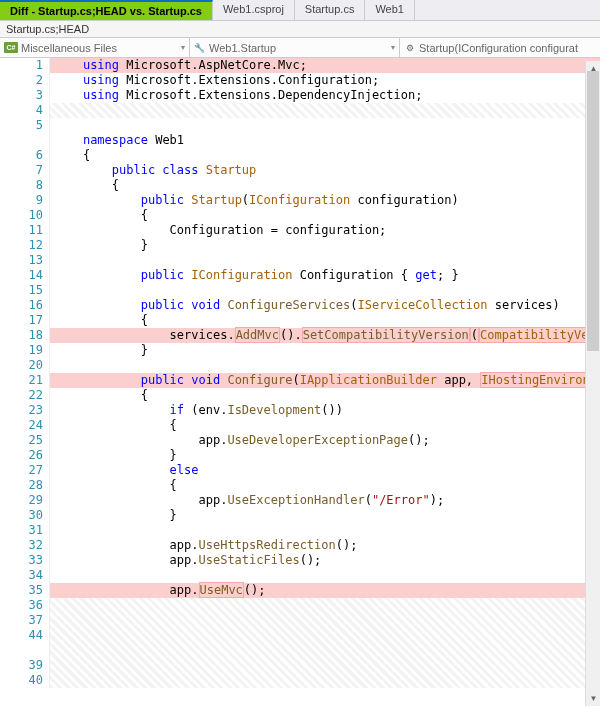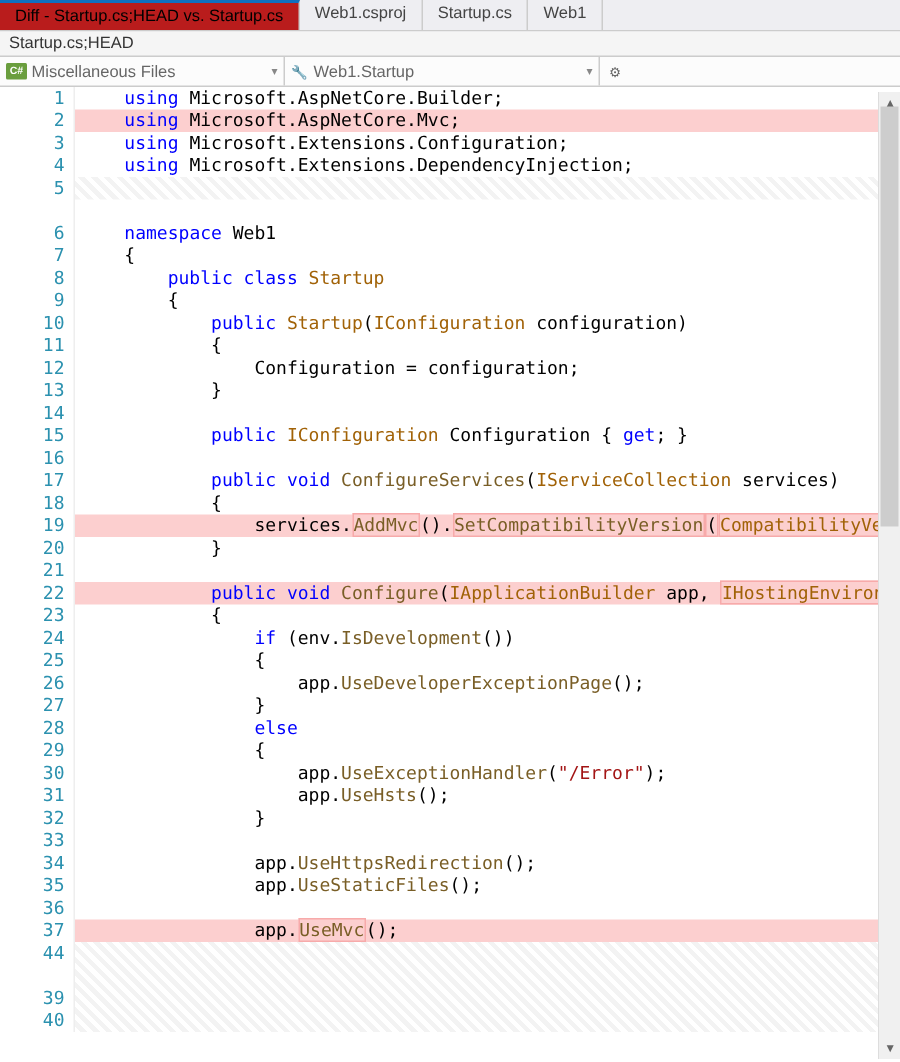--- a/index.html
+++ b/index.html
@@ -1,19 +1,19 @@
 <!DOCTYPE html>
 <html><head>
 <meta charset="utf-8">
 <style>
 * { margin:0; padding:0; box-sizing:border-box; }
 body { font-family:"Segoe UI",Tahoma,sans-serif; font-size:11px; background:#fff; width:600px; height:708px; overflow:hidden; }
 .tabbar { display:flex; background:#eeeef2; height:21px; border-bottom:1px solid #ccc; }
 .tab { padding:3px 10px; background:#eeeef2; color:#444; border-right:1px solid #ccc; cursor:pointer; white-space:nowrap; }
-.tab.active { background:#b91c1c; color:#000; border-top:2px solid #0e70c0; }
+.tab.active { background:#84cc16; color:#000; border-top:2px solid #0e70c0;font-weight:bold; }
 .subtab { background:#f5f5f5; padding:2px 6px; border-bottom:1px solid #ccc; color:#333; }
 .navbar { display:flex; height:20px; background:#fcfcfc; border-bottom:1px solid #ccc; }
 .navseg { display:flex; align-items:center; padding:0 4px; border-right:1px solid #ccc; gap:3px; color:#666; }
 .navseg.last { flex:1; border-right:none; }
 .dd { font-size:8px; color:#888; }
 .ico { width:12px; height:12px; display:inline-flex; align-items:center; justify-content:center; font-size:9px; }
 .csbadge { width:14px; height:11px; background:#6a9e3e; color:#fff; font-size:7px; font-weight:bold; display:inline-flex; align-items:center; justify-content:center; border-radius:1px; }
 .editor { display:flex; height:630px; font-family:Consolas,monospace; font-size:12px; line-height:15px; overflow:hidden; }
 .gutter { width:50px; background:#fff; text-align:right; color:#2b91af; padding-right:6px; border-right:1px solid #eee; }
 .gutter div { height:15px; }
@@ -48,20 +48,21 @@
     <span>Miscellaneous Files</span>
     <span class="dd" style="margin-left:auto">▾</span>
   </div>
   <div class="navseg" style="width:210px">
     <span class="ico">🔧</span>
     <span>Web1.Startup</span>
     <span class="dd" style="margin-left:auto">▾</span>
   </div>
   <div class="navseg last">
     <span class="ico">⚙</span>
+    <span>Startup(IConfiguration configurat</span>
   </div>
 </div>
 <div class="editor">
   <div class="gutter">
       <div class="">1</div>
       <div class="">2</div>
       <div class="">3</div>
       <div class="">4</div>
       <div class="">5</div>
       <div class=""></div>
@@ -96,21 +97,20 @@
       <div class="">34</div>
       <div class="">35</div>
       <div class="">36</div>
       <div class="">37</div>
       <div class="">44</div>
       <div class="tall"></div>
       <div class="">39</div>
       <div class="">40</div>
     </div>
   <div class="code">
-      <div class="row "><span class="p">    </span><span class="k">using</span><span class="p"> Microsoft.AspNetCore.Builder;</span></div>
       <div class="row hl"><span class="p">    </span><span class="k">using</span><span class="p"> Microsoft.AspNetCore.Mvc;</span></div>
       <div class="row "><span class="p">    </span><span class="k">using</span><span class="p"> Microsoft.Extensions.Configuration;</span></div>
       <div class="row "><span class="p">    </span><span class="k">using</span><span class="p"> Microsoft.Extensions.DependencyInjection;</span></div>
       <div class="row hatch"></div>
       <div class="row "></div>
       <div class="row "><span class="p">    </span><span class="k">namespace</span><span class="p"> </span><span class="p">Web1</span></div>
       <div class="row "><span class="p">    {</span></div>
       <div class="row "><span class="p">        </span><span class="k">public class </span><span class="t">Startup</span></div>
       <div class="row "><span class="p">        {</span></div>
       <div class="row "><span class="p">            </span><span class="k">public </span><span class="t">Startup</span><span class="p">(</span><span class="t">IConfiguration</span><span class="p"> configuration)</span></div>
@@ -127,21 +127,20 @@
       <div class="row "></div>
       <div class="row hl"><span class="p">            </span><span class="k">public void </span><span class="m">Configure</span><span class="p">(</span><span class="t">IApplicationBuilder</span><span class="p"> app, </span><span class="t mark">IHostingEnvironment</span></div>
       <div class="row "><span class="p">            {</span></div>
       <div class="row "><span class="p">                </span><span class="k">if</span><span class="p"> (env.</span><span class="m">IsDevelopment</span><span class="p">())</span></div>
       <div class="row "><span class="p">                {</span></div>
       <div class="row "><span class="p">                    app.</span><span class="m">UseDeveloperExceptionPage</span><span class="p">();</span></div>
       <div class="row "><span class="p">                }</span></div>
       <div class="row "><span class="p">                </span><span class="k">else</span></div>
       <div class="row "><span class="p">                {</span></div>
       <div class="row "><span class="p">                    app.</span><span class="m">UseExceptionHandler</span><span class="p">(</span><span class="s">"/Error"</span><span class="p">);</span></div>
-      <div class="row "><span class="p">                    app.</span><span class="m">UseHsts</span><span class="p">();</span></div>
       <div class="row "><span class="p">                }</span></div>
       <div class="row "></div>
       <div class="row "><span class="p">                app.</span><span class="m">UseHttpsRedirection</span><span class="p">();</span></div>
       <div class="row "><span class="p">                app.</span><span class="m">UseStaticFiles</span><span class="p">();</span></div>
       <div class="row "></div>
       <div class="row hl"><span class="p">                app.</span><span class="m mark">UseMvc</span><span class="p">();</span></div>
       <div class="row hatch tall"></div>
     </div>
 </div>
 <div class="scroll">

